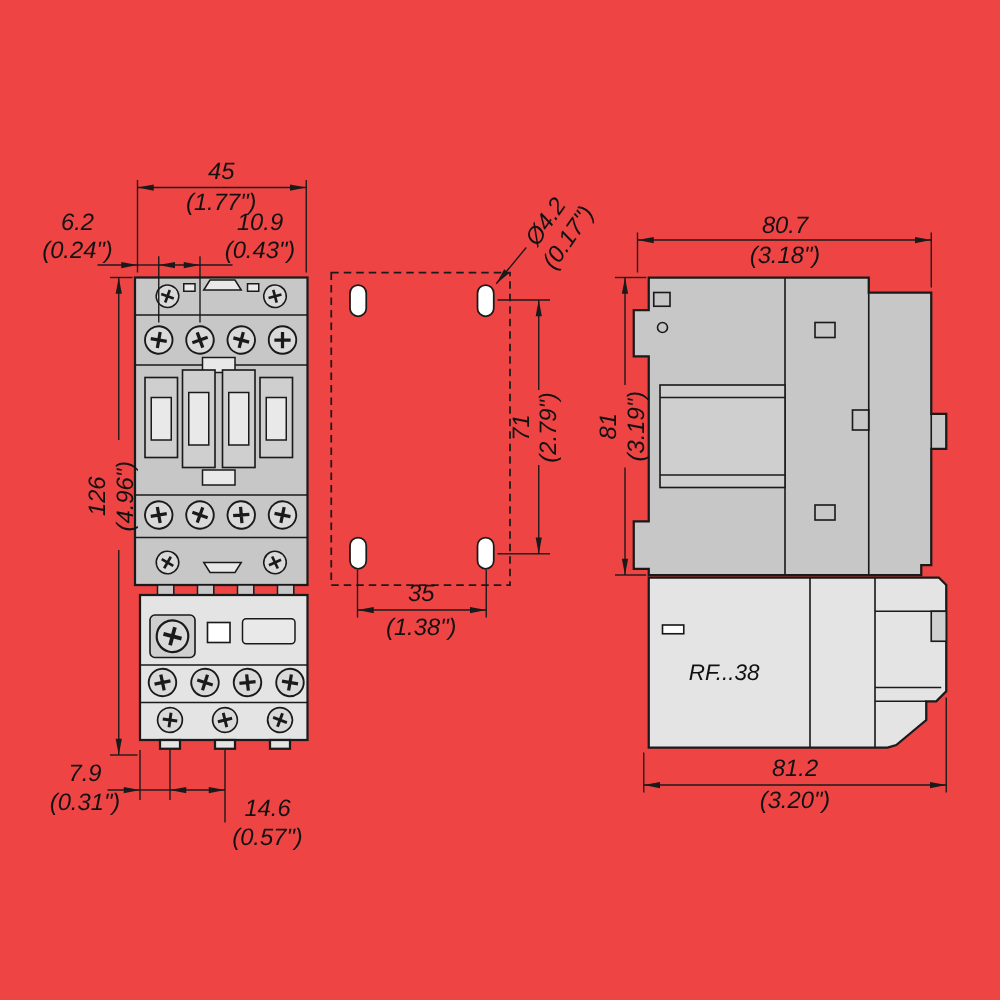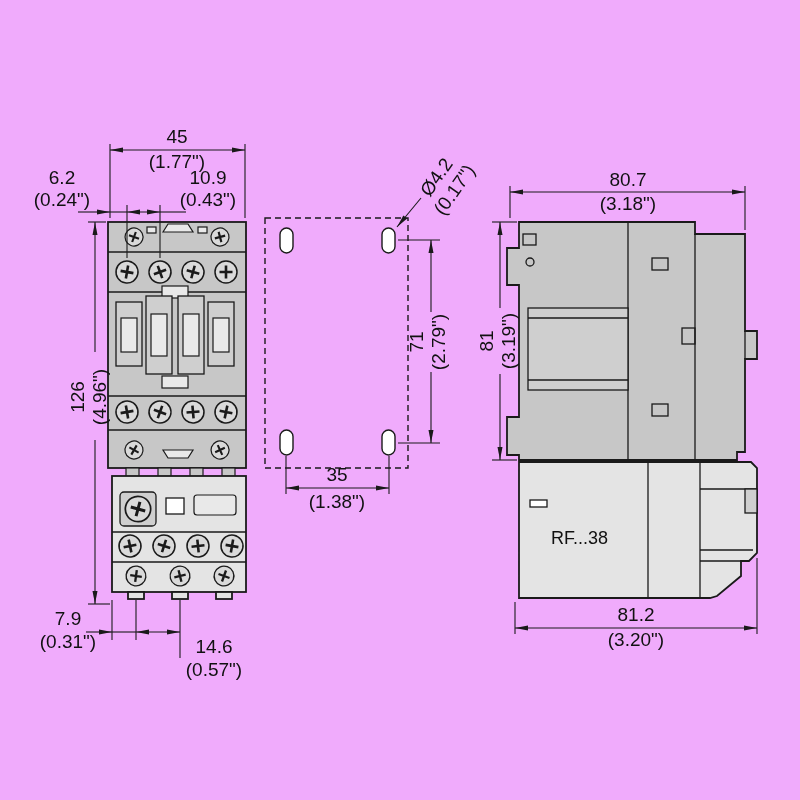--- a/index.html
+++ b/index.html
@@ -4,21 +4,21 @@
 <style>
   :root{
     --line:#1a1a1a;
     --body-gray:#c7c7c7;
     --relay-gray:#e4e4e4;
     --screw-gray:#dadada;
     --inner-mid:#cfcfcf;
     --inner-light:#e9e9e9;
   }
   html,body{margin:0;padding:0;background:#fff;}
-  .canvas{width:800px;height:800px;background:#f0abfc;overflow:hidden;}
+  .canvas{width:800px;height:800px;background:#ef4444;overflow:hidden;font-style:italic;}
   svg{display:block;}
   .outline{fill:var(--body-gray);stroke:var(--line);stroke-width:1.8;stroke-linejoin:miter;}
   .relay{fill:var(--relay-gray);stroke:var(--line);stroke-width:1.8;stroke-linejoin:miter;}
   .detail{fill:none;stroke:var(--line);stroke-width:1.3;}
   .detail-f{fill:var(--inner-mid);stroke:var(--line);stroke-width:1.3;}
   .lite{fill:var(--inner-light);stroke:var(--line);stroke-width:1.2;}
   .whitebox{fill:#ffffff;stroke:var(--line);stroke-width:1.3;}
   .tab{fill:var(--body-gray);stroke:var(--line);stroke-width:1.2;}
   .dimln{stroke:var(--line);stroke-width:1.1;fill:none;}
   .dashed{fill:none;stroke:var(--line);stroke-width:1.4;stroke-dasharray:6 4;}

